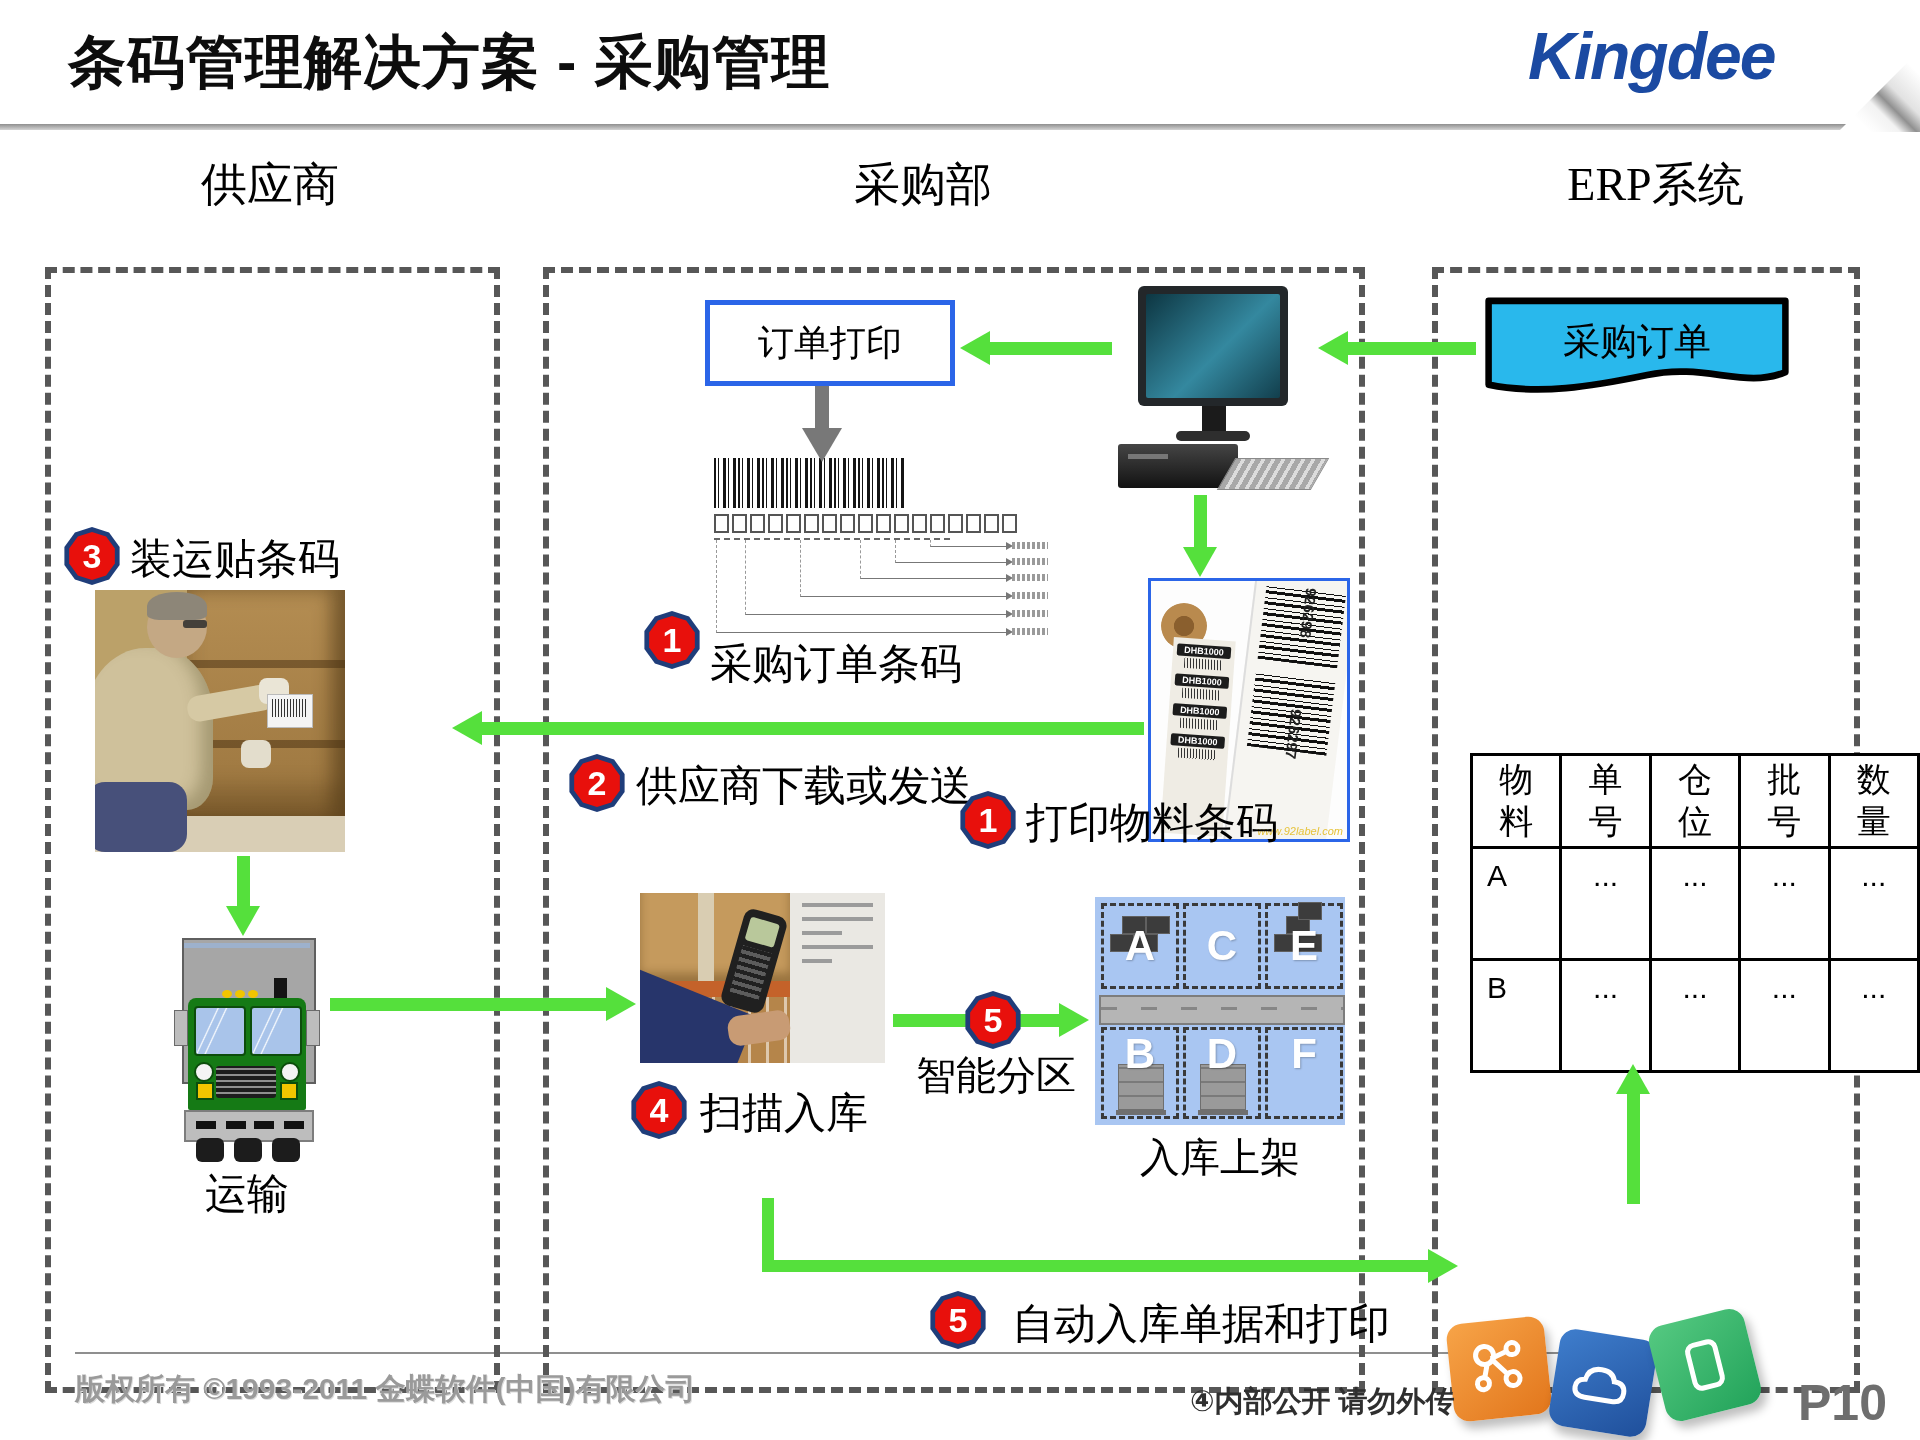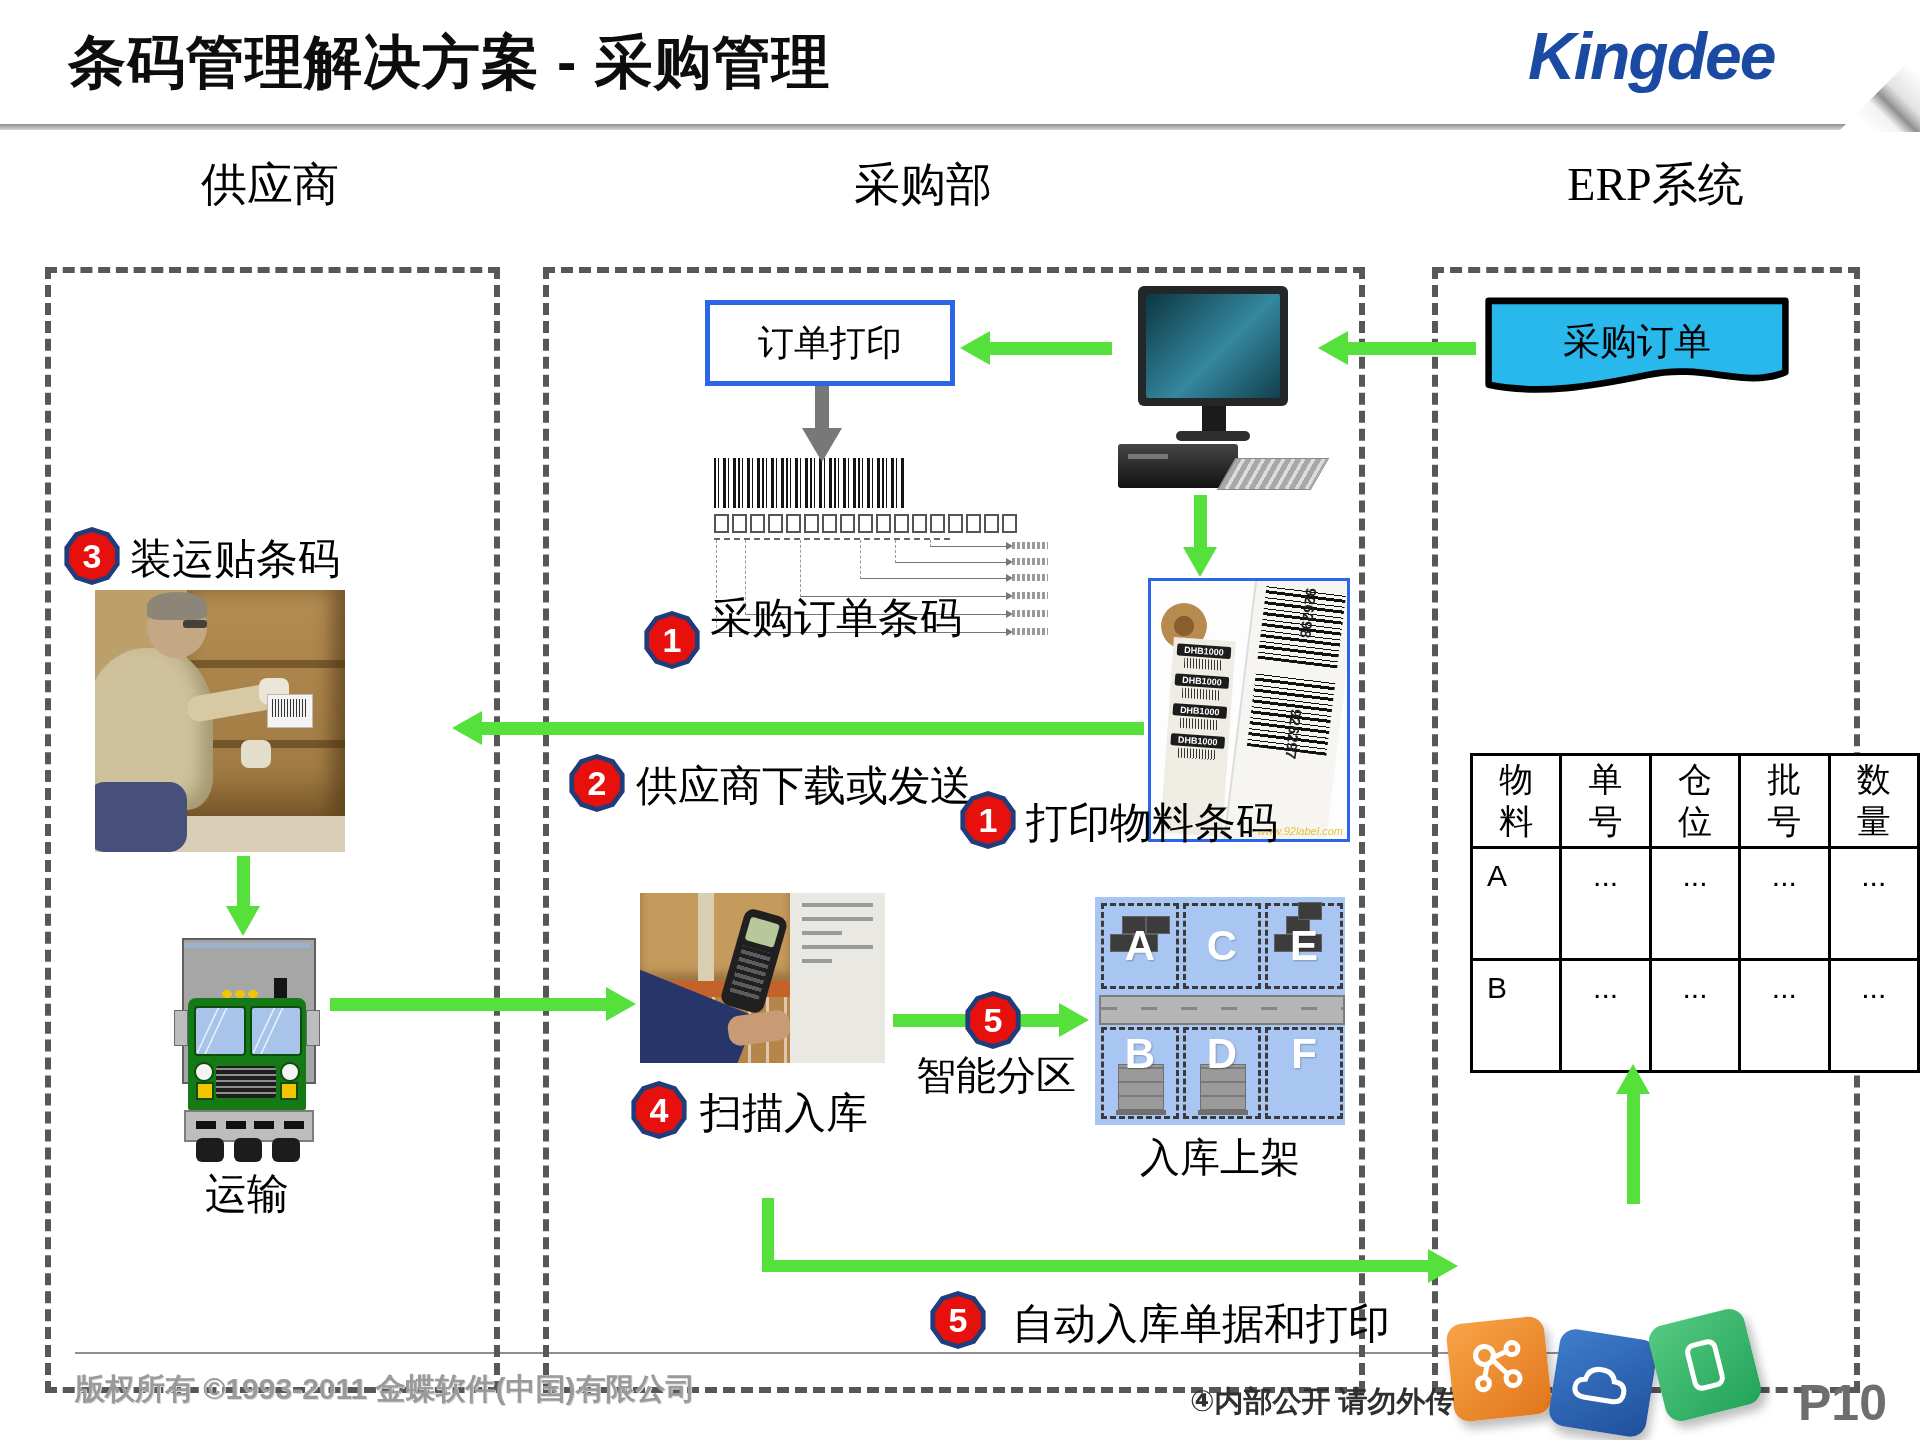--- a/index.html
+++ b/index.html
@@ -278,21 +278,21 @@
   <div class="abs smudge z4" style="top:542px;"></div>
   <div class="abs smudge z4" style="top:558px;"></div>
   <div class="abs smudge z4" style="top:574px;"></div>
   <div class="abs smudge z4" style="top:592px;"></div>
   <div class="abs smudge z4" style="top:610px;"></div>
   <div class="abs smudge z4" style="top:628px;"></div>
 
   <div class="abs badge" style="left:643px;top:611px;">
     <span class="b-in">1</span>
   </div>
-  <div class="abs step-label serif" style="left:710px;top:590px;">采购订单条码</div>
+  <div class="abs step-label serif" style="left:710px;top:636px;">采购订单条码</div>
 
   <div class="abs labelroll z4">
     <div class="roll-core"></div>
     <div class="roll-strip">
       <div class="mini">
           <div class="tag">DHB1000</div>
           <div class="mbar"></div>
         </div>
       <div class="mini">
           <div class="tag">DHB1000</div>

